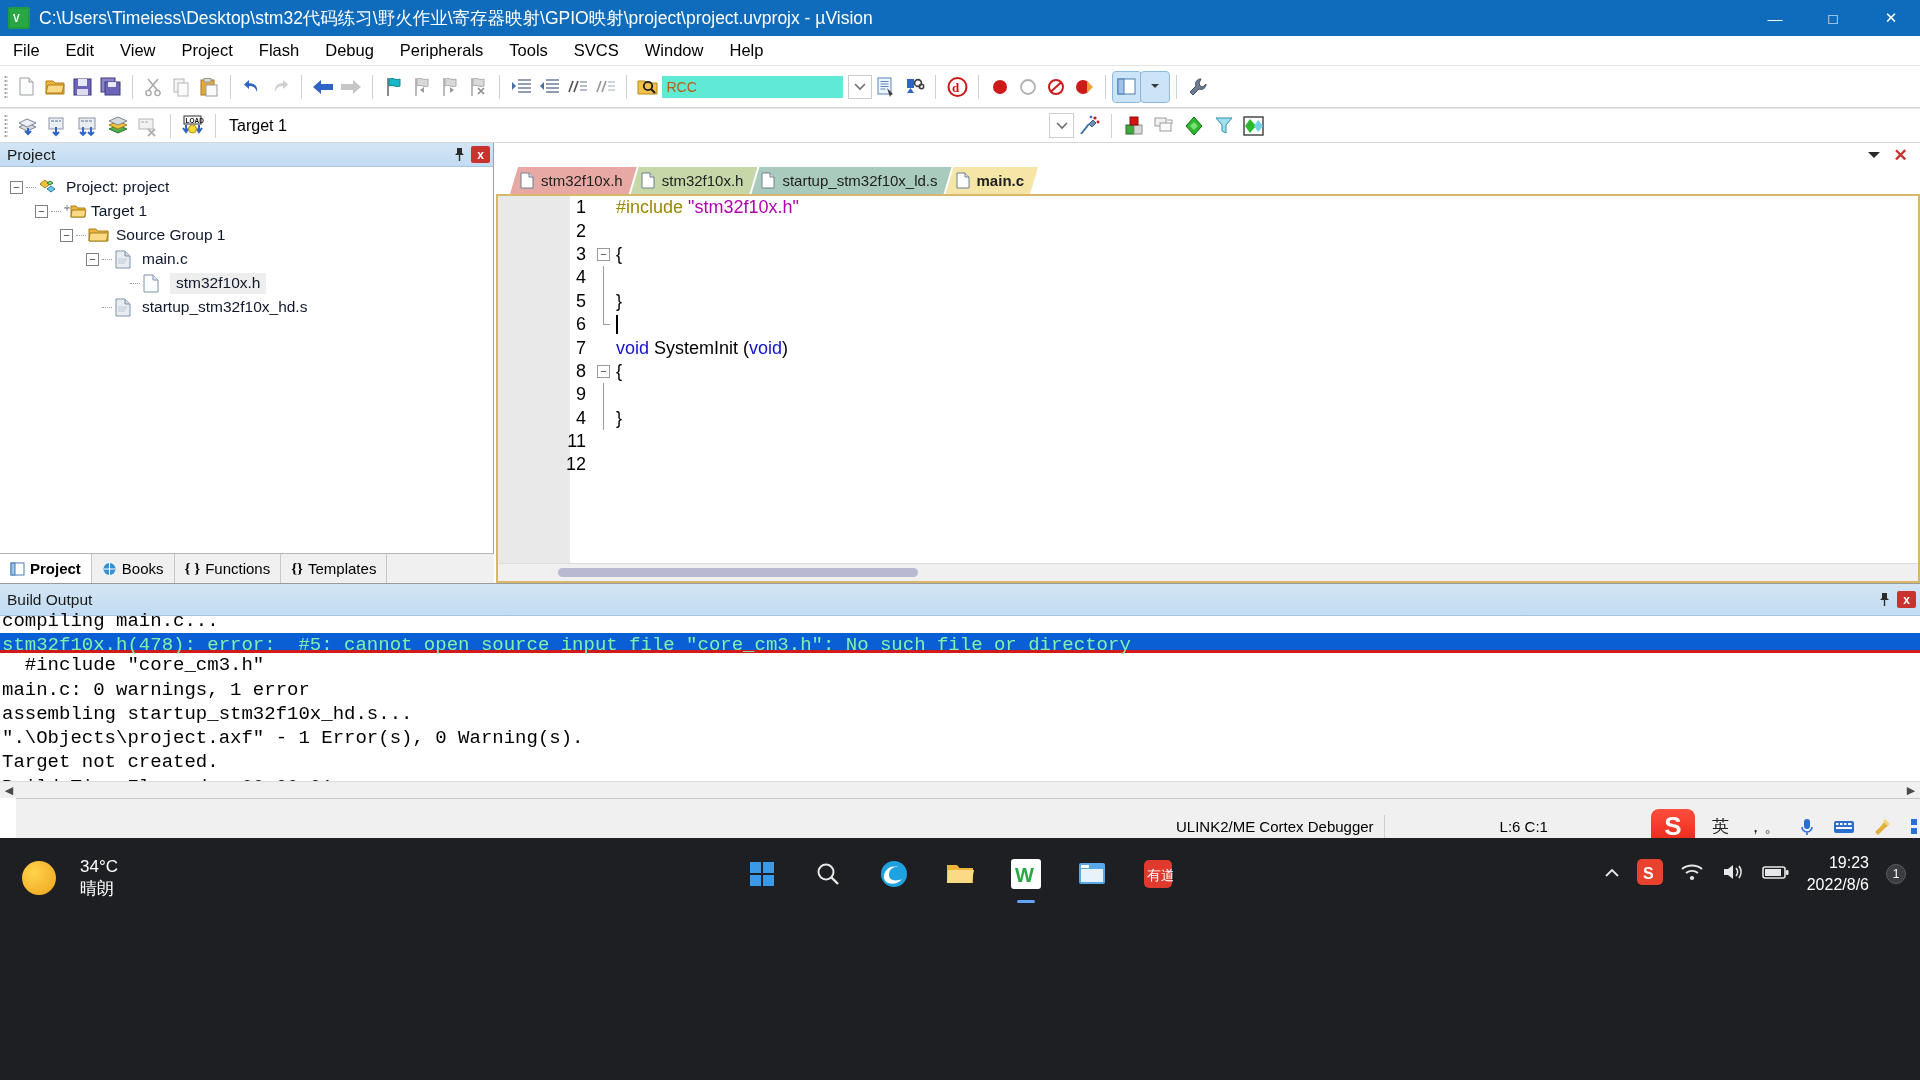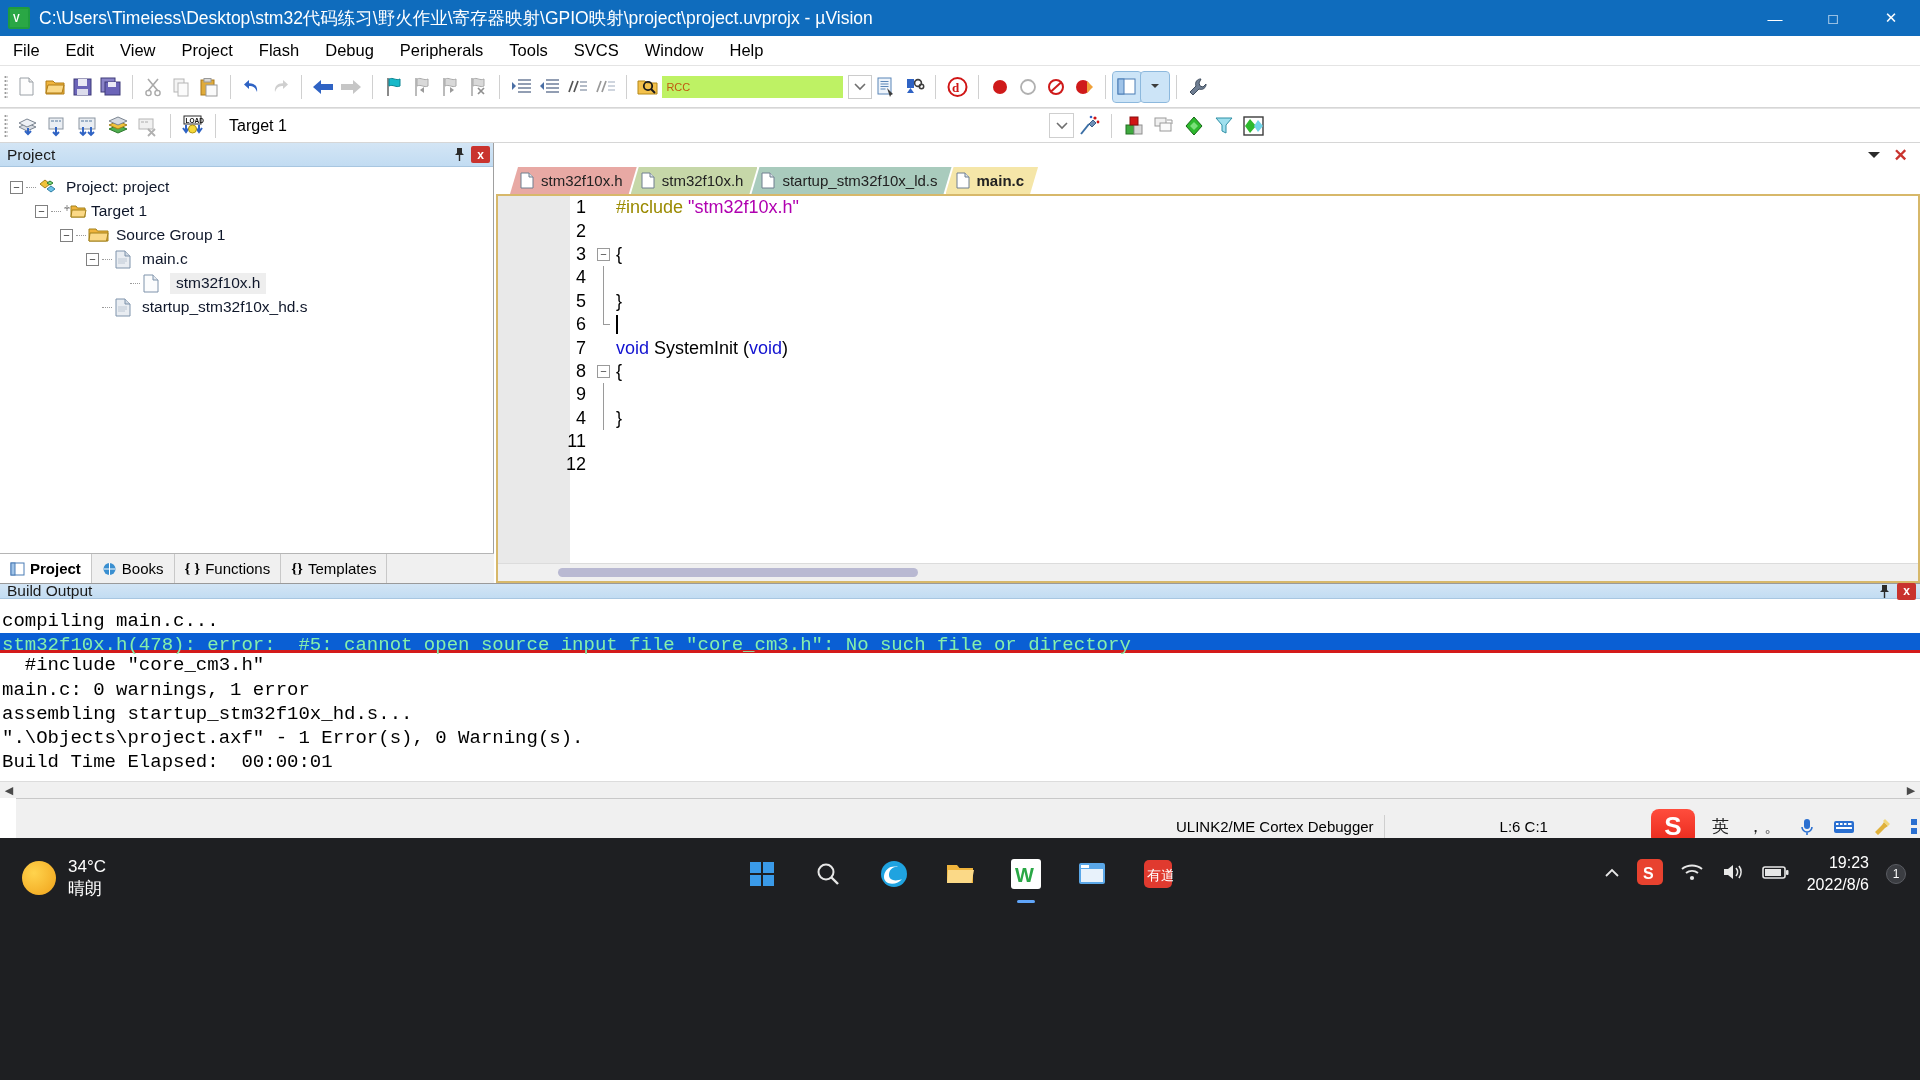--- a/index.html
+++ b/index.html
@@ -58,21 +58,21 @@
   .tb-btn {
     width: 30px; height: 30px; display: flex; align-items: center;
     justify-content: center; border-radius: 3px; position: relative;
   }
   .tb-btn.active { background: #cce4f7; outline: 1px solid #8cb8dd; }
   .tb-btn svg { display: block; }
 
   .search-box {
     width: 195px; height: 24px; border: 1px solid #ffffff;
     display: flex; align-items: center; padding: 0 4px;
-    font-size: 11px; color: #c05a10; background: #bef264;
+    font-size: 14px; color: #c05a10; background: #5eead4;
   }
   .combo-arrow {
     width: 26px; height: 24px; border: 1px solid #cccccc; background: #fff;
     display: flex; align-items: center; justify-content: center;
     margin-left: 4px;
   }
   .target-combo {
     width: 175px; height: 26px; display: flex; align-items: center;
     padding: 0 6px; font-size: 16px; color: #000; background: #fff;
   }
@@ -198,21 +198,21 @@
     position: absolute; left: 60px; top: 4px; width: 360px; height: 9px;
     background: #b9b9d2; border-radius: 5px;
   }
 
   
   .build-panel {
     position: absolute; left: 0; top: 583px; width: 1920px; height: 215px;
     background: #ffffff; border-top: 1px solid #9a9a9a;
   }
   .build-hdr {
-    height: 15px; background: linear-gradient(180deg,#d3e5f5 0%, #c2dcf2 100%);
+    height: 32px; background: linear-gradient(180deg,#d3e5f5 0%, #c2dcf2 100%);
     display: flex; align-items: center; padding-left: 7px;
     font-size: 15.5px; color: #1a1a1a; border-bottom: 1px solid #a8c6e0;
   }
   .build-hdr .hdr-btns { margin-left: auto; display:flex; align-items:center; gap:4px; padding-right:4px; }
   .build-body {
     position: absolute; left: 0; top: 23px; right: 0; bottom: 17px;
     font-family: "Liberation Mono", monospace; font-size: 19px;
     color: #000; padding-top: 2px; overflow: hidden;
   }
   .bline { height: 24.3px; line-height: 24.3px; white-space: pre; padding-left: 2px; }
@@ -246,21 +246,21 @@
   }
   .ime-item { padding: 0 9px; font-size: 17px; color: #222; display:flex; align-items:center; height:40px;}
 
   
   .taskbar {
     position: absolute; left: 0; top: 838px; width: 1920px; height: 242px;
     background: #1e1f22;
   }
   .weather {
     position: absolute; left: 22px; top: 18px; display: flex;
-    align-items: center; gap: 12px; color: #fff;
+    align-items: center; gap: 24px; color: #fff;
   }
   .sun {
     width: 34px; height: 34px; border-radius: 50%;
     background: radial-gradient(circle at 35% 35%, #ffd34d, #f0a21a);
   }
   .weather-text { font-size: 17px; line-height: 1.32; }
   .tb-center {
     position: absolute; left: 50%; top: 14px; transform: translateX(-50%);
     display: flex; align-items: center; gap: 22px;
   }
@@ -960,20 +960,21 @@
       </span>
     </div>
 
     <div class="build-body" id="build-lines">
         <div class="bline">compiling main.c...</div>
         <div class="bline err">stm32f10x.h(478): error:  #5: cannot open source input file "core_cm3.h": No such file or directory</div>
         <div class="bline">  #include "core_cm3.h"</div>
         <div class="bline">main.c: 0 warnings, 1 error</div>
         <div class="bline">assembling startup_stm32f10x_hd.s...</div>
         <div class="bline">".\Objects\project.axf" - 1 Error(s), 0 Warning(s).</div>
+        <div class="bline">Target not created.</div>
         <div class="bline">Build Time Elapsed:  00:00:01</div>
       </div>
 
     <div class="build-hscroll">
       <span class="arrow-btn">◀</span>
       <span class="arrow-btn">▶</span>
     </div>
   </div>
 
   <div class="statusbar">

